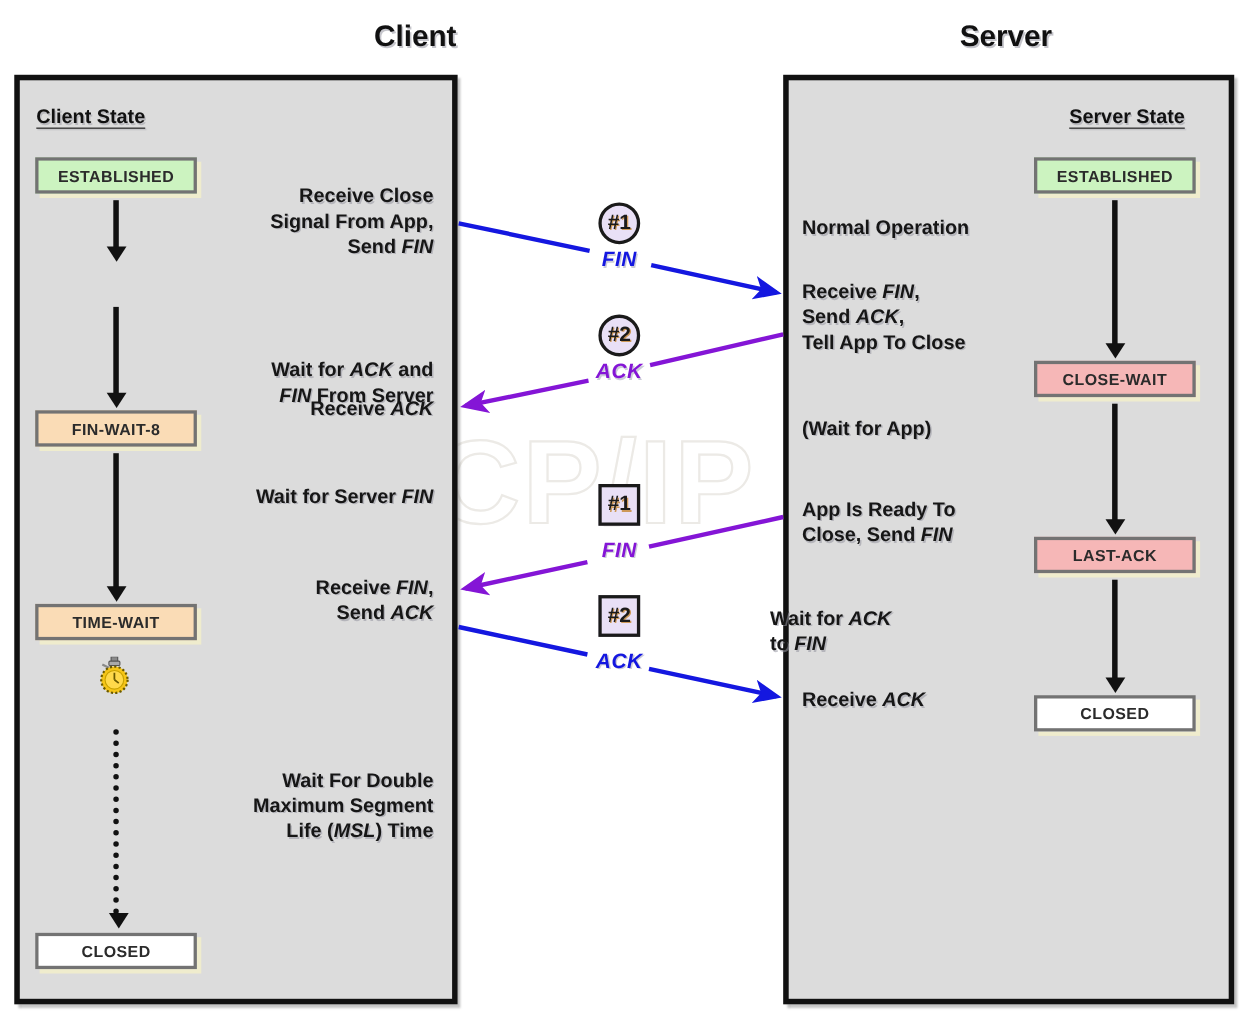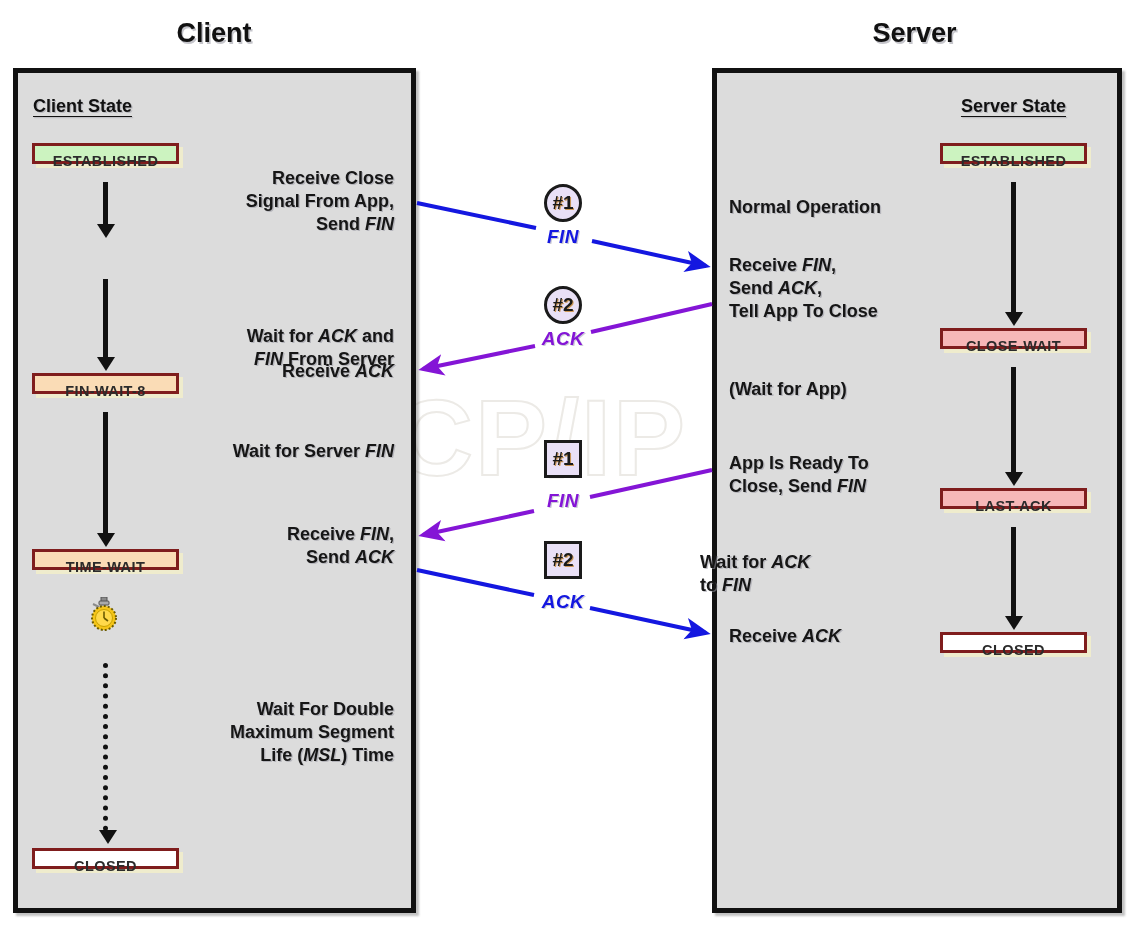--- a/index.html
+++ b/index.html
@@ -43,21 +43,21 @@
   
   .col-title {
     position: absolute;
     font-size: 27px;
     font-weight: bold;
     color: #111111;
     text-shadow: 1.5px 1.5px 0 rgba(150,150,160,.55);
     white-space: nowrap;
     z-index: 6;
   }
-  #client-title { left: 13px; top: 18px; width: 402px; text-align: center; }
+  #client-title { left: 13px; top: 18px; width: 402px; text-align: right; }
   #server-title { left: 712px; top: 18px; width: 405px; text-align: center; }
 
   
   .panel {
     position: absolute;
     top: 68px;
     height: 845px;
     background: #dcdcdc;
     border: 5px solid #111111;
     box-sizing: border-box;
@@ -76,23 +76,23 @@
     text-decoration: underline;
     text-underline-offset: 4px;
     text-shadow: 1.2px 1.2px 0 rgba(150,150,160,.5);
     white-space: nowrap;
     z-index: 5;
   }
 
   
   .state-box {
     position: absolute;
-    height: 21px;
+    height: 33px;
     line-height: 31px;
-    border: 3px solid #7f1d1d;
+    border: 3px solid #737373;
     box-sizing: border-box;
     text-align: center;
     font-size: 14.5px;
     font-weight: bold;
     letter-spacing: .4px;
     color: #2b2b2b;
     box-shadow: 4px 4px 0 #efeccd;
     z-index: 5;
     white-space: nowrap;
   }
@@ -228,21 +228,21 @@
 
   <div class="note right" style="left:190px; top:167px; width:204px;">Receive Close<br>Signal From App,<br>Send <em>FIN</em></div>
   <div class="note right" style="left:180px; top:281px; width:214px;margin-top:44px;">Wait for <em>ACK</em> and<br><em>FIN</em> From Server</div>
   <div class="note right" style="left:190px; top:360px; width:204px;">Receive <em>ACK</em></div>
   <div class="note right" style="left:170px; top:440px; width:224px;">Wait for Server <em>FIN</em></div>
   <div class="note right" style="left:190px; top:523px; width:204px;">Receive <em>FIN</em>,<br>Send <em>ACK</em></div>
   <div class="note right" style="left:170px; top:698px; width:224px;">Wait For Double<br>Maximum Segment<br>Life (<em>MSL</em>) Time</div>
 
   <div class="panel" id="server-panel"></div>
 
-  <div class="state-heading" style="left:940px; top:96px; width:147px; text-align:center;text-decoration:underline;">Server State</div>
+  <div class="state-heading" style="left:972px; top:96px; width:147px; text-align:left;text-decoration:underline;">Server State</div>
 
   <div class="state-box st-green" style="left:940px; top:143px; width:147px;">ESTABLISHED</div>
   <div class="state-box st-pink" style="left:940px; top:328px; width:147px;">CLOSE-WAIT</div>
   <div class="state-box st-pink" style="left:940px; top:488px; width:147px;">LAST-ACK</div>
   <div class="state-box st-white" style="left:940px; top:632px; width:147px;">CLOSED</div>
 
   <div class="v-arrow" style="left:1011px; top:182px; height:131px;"></div>
   <div class="v-arrow" style="left:1011px; top:367px; height:106px;"></div>
   <div class="v-arrow" style="left:1011px; top:527px; height:90px;"></div>
 

